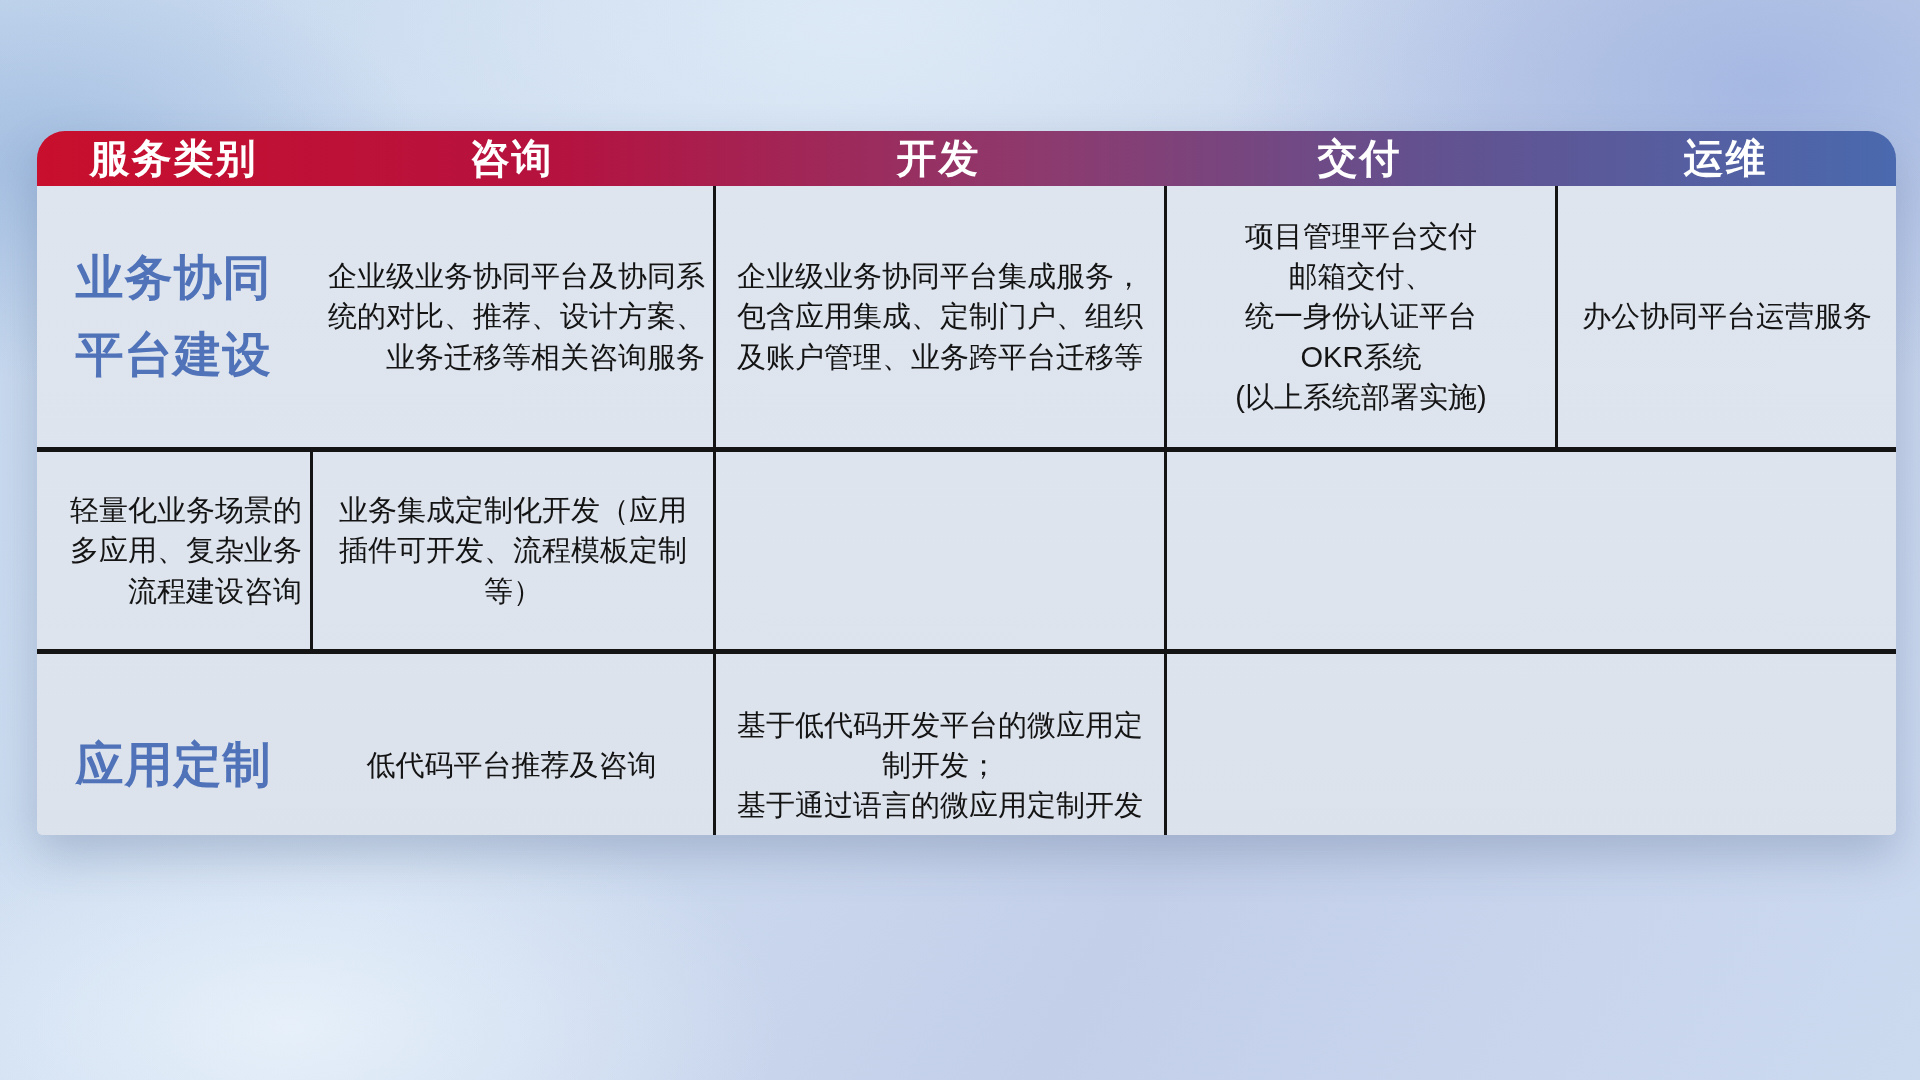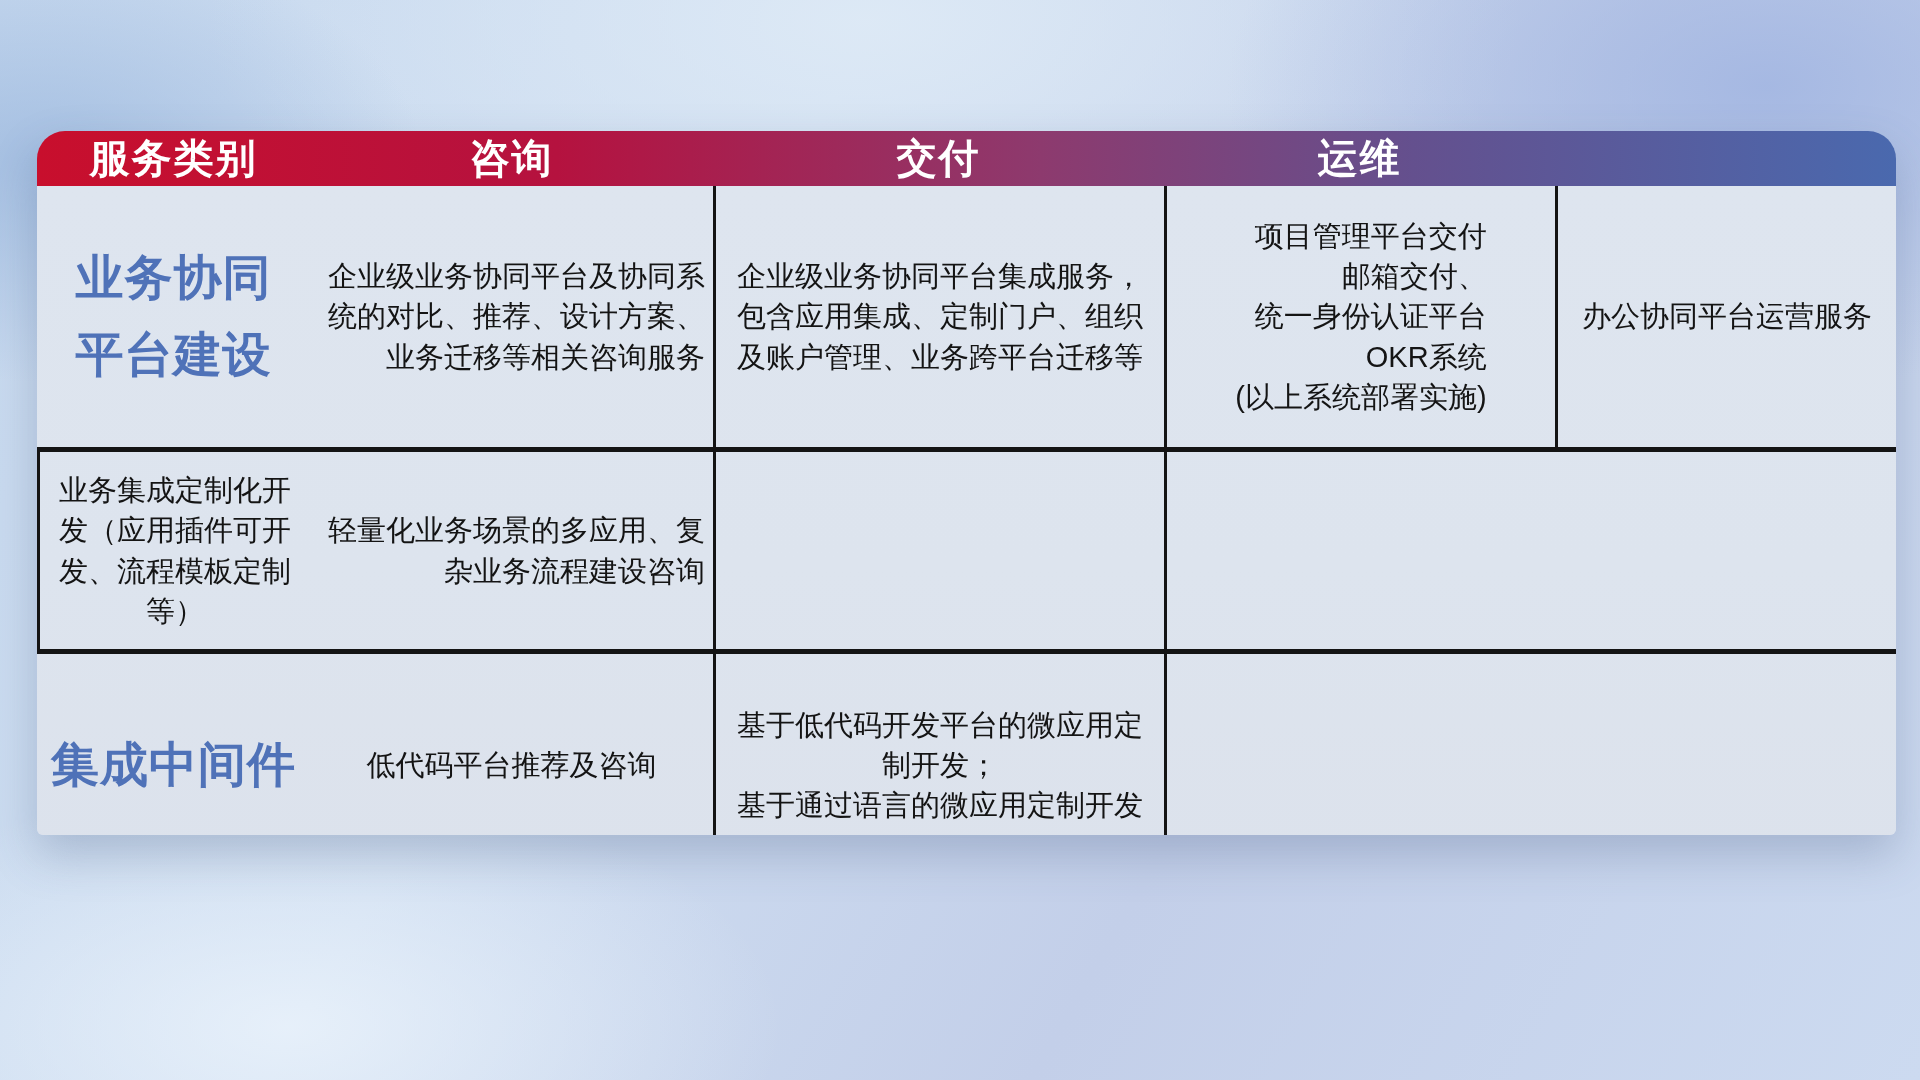--- a/index.html
+++ b/index.html
@@ -71,67 +71,68 @@
     text-align:center;
     white-space:pre-line;
     color:var(--body-text);
     font-size:29px;
     line-height:1.38;
     padding:6px 8px;
   }
   .cell.col-3,.cell.col-4,.cell.col-5{border-left:3px solid var(--grid-line);}
   .cell.col-2{padding:6px 8px;text-align:right;}
   .cell.col-3{padding:6px 14px;}
-  .cell.col-4{padding:16px 10px;text-align:right;}
+  .cell.col-4{padding:16px 10px;}
   .cell.col-5{padding:6px 20px;}
 
   .cell.category{
     color:var(--category-text);
     font-size:48px;
     font-weight:bold;
     line-height:1.6;
     letter-spacing:1px;
   }
 </style>
 </head>
 <body>
 
 <div class="card">
 
   <div class="table-header grid-row">
     <div class="hcell">服务类别</div>
     <div class="hcell">咨询</div>
+    <div class="hcell">开发</div>
     <div class="hcell">交付</div>
     <div class="hcell">运维</div>
   </div>
 
   <div class="table-body">
 
     <div class="grid-row">
       <div class="cell category col-1">业务协同
 平台建设</div>
       <div class="cell col-2">企业级业务协同平台及协同系统的对比、推荐、设计方案、业务迁移等相关咨询服务</div>
       <div class="cell col-3">企业级业务协同平台集成服务，包含应用集成、定制门户、组织及账户管理、业务跨平台迁移等</div>
       <div class="cell col-4">项目管理平台交付
 邮箱交付、
 统一身份认证平台
 OKR系统
 (以上系统部署实施)</div>
       <div class="cell col-5">办公协同平台运营服务</div>
     </div>
 
     <div class="grid-row">
+      <div class="cell col-2">轻量化业务场景的多应用、复杂业务流程建设咨询</div>
       <div class="cell col-3">业务集成定制化开发（应用插件可开发、流程模板定制等）</div>
-      <div class="cell col-2">轻量化业务场景的多应用、复杂业务流程建设咨询</div>
       <div class="cell col-4"></div>
       <div class="cell col-5"></div>
     </div>
 
     <div class="grid-row">
-      <div class="cell category col-1">集成中间件</div>
+      <div class="cell category col-1">应用定制</div>
       <div class="cell col-2">低代码平台推荐及咨询</div>
       <div class="cell col-3">基于低代码开发平台的微应用定制开发；
 基于通过语言的微应用定制开发</div>
       <div class="cell col-5"></div>
     </div>
 
   </div>
 </div>
 
 </body></html>

